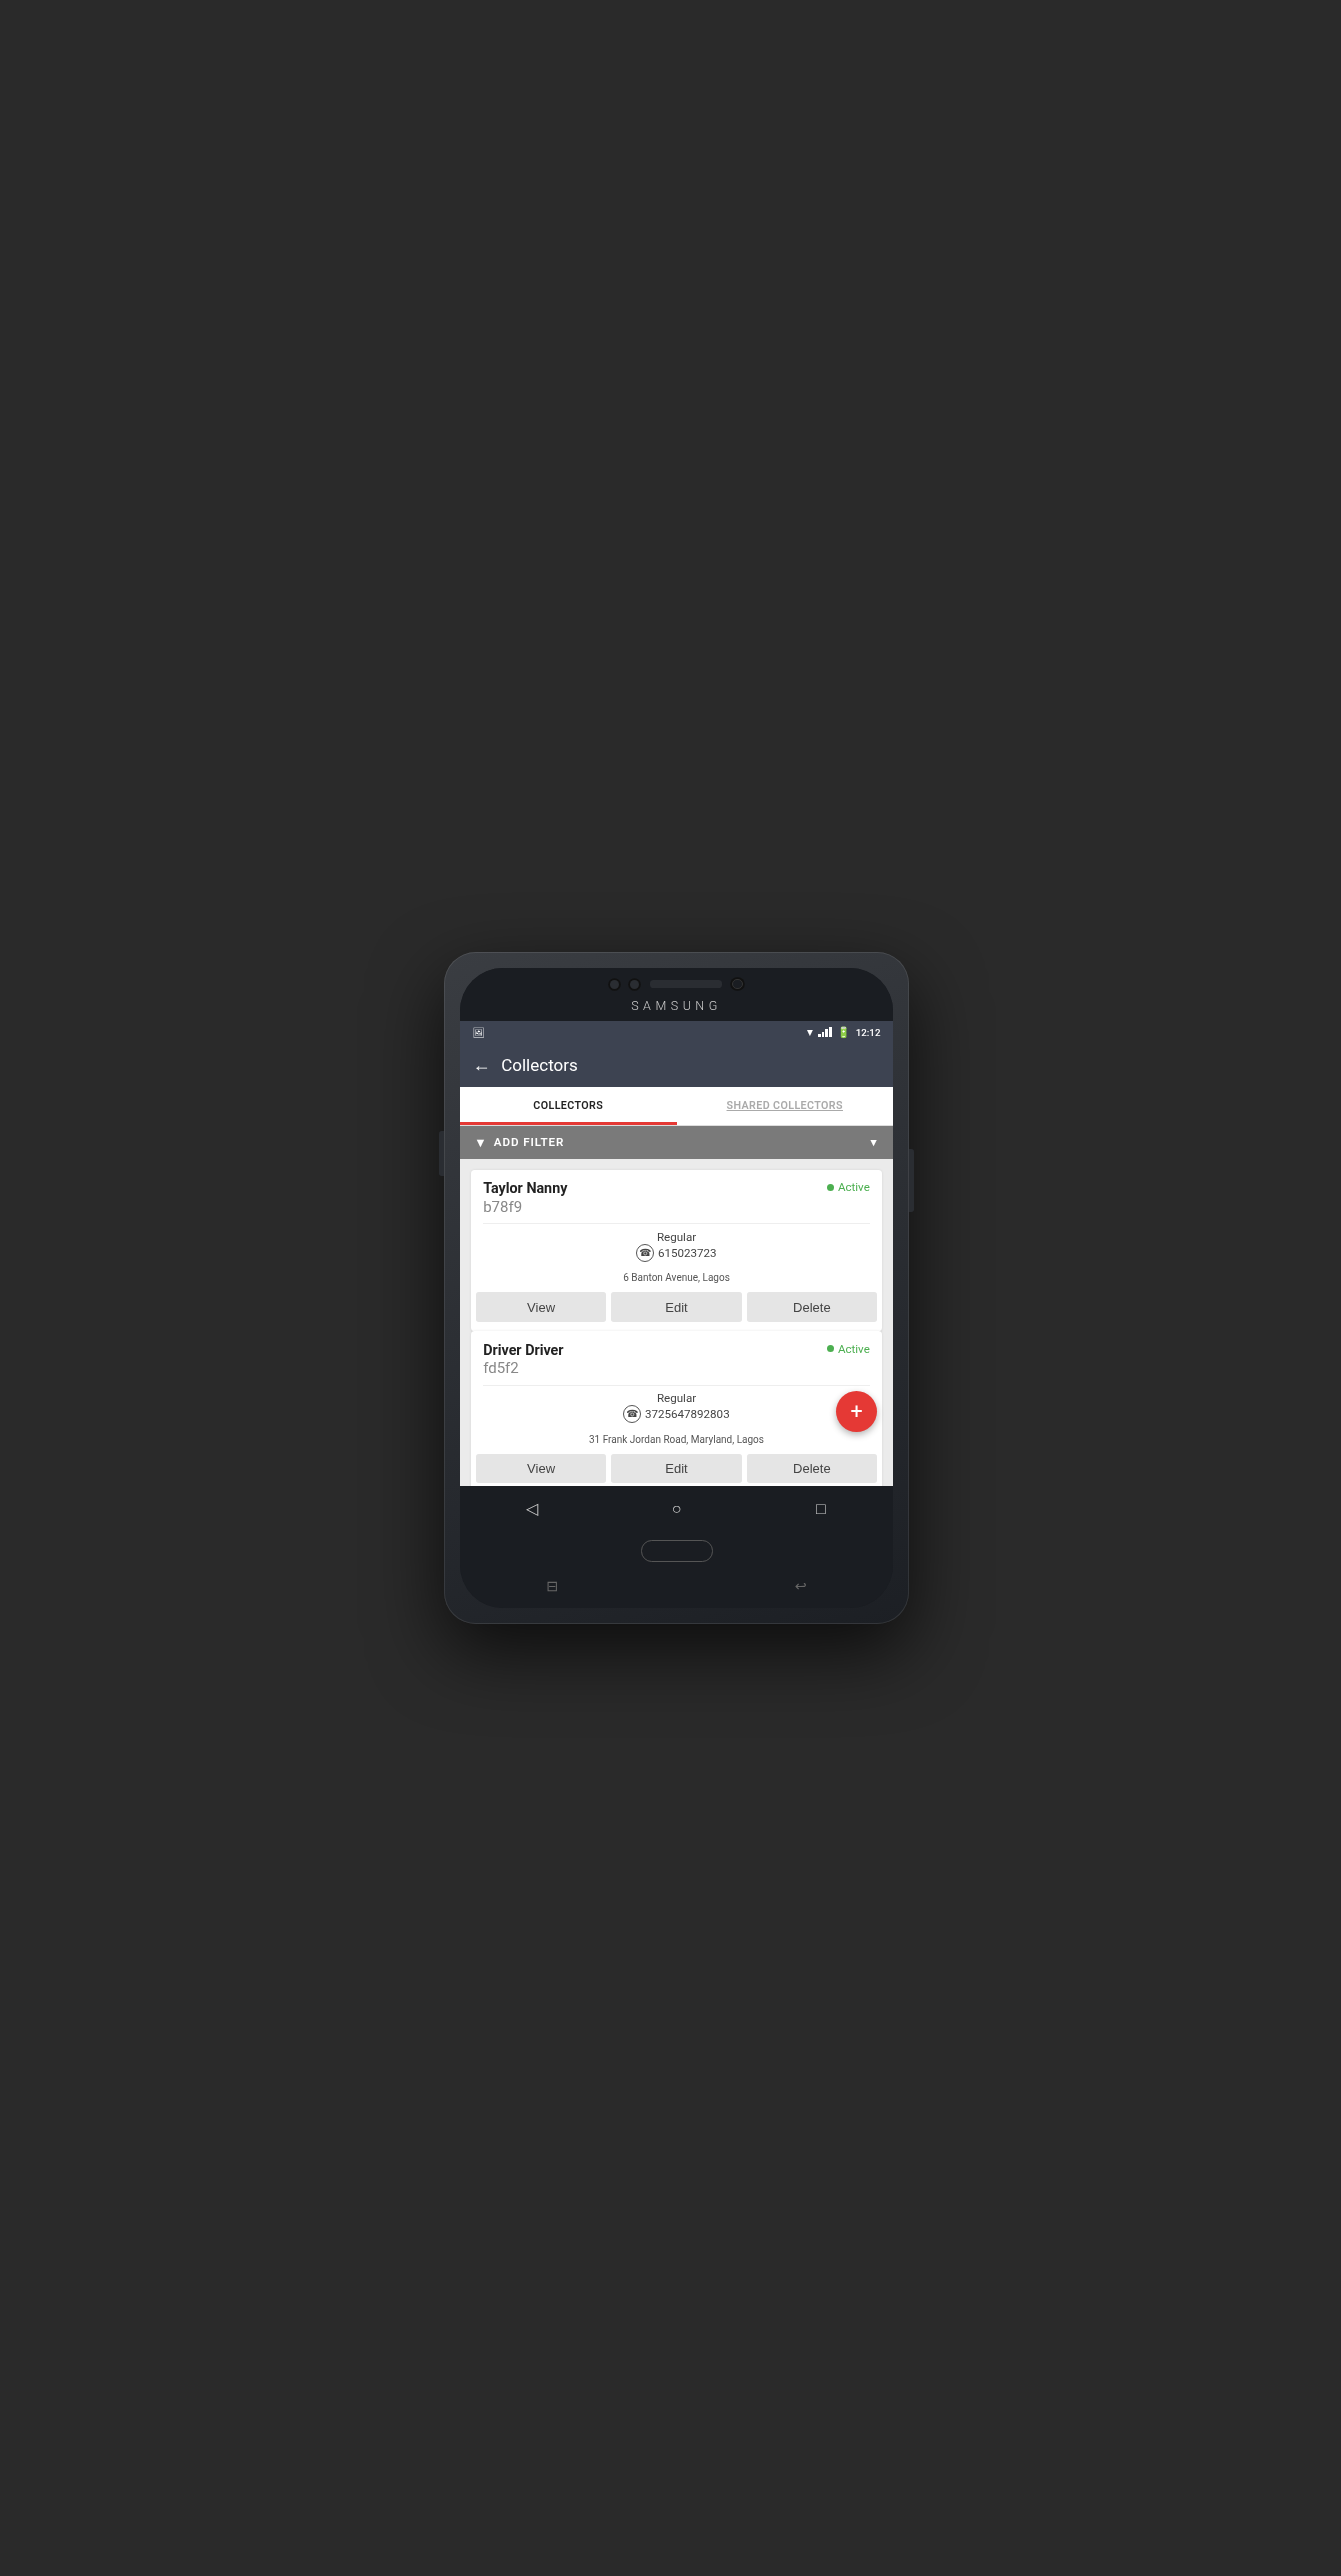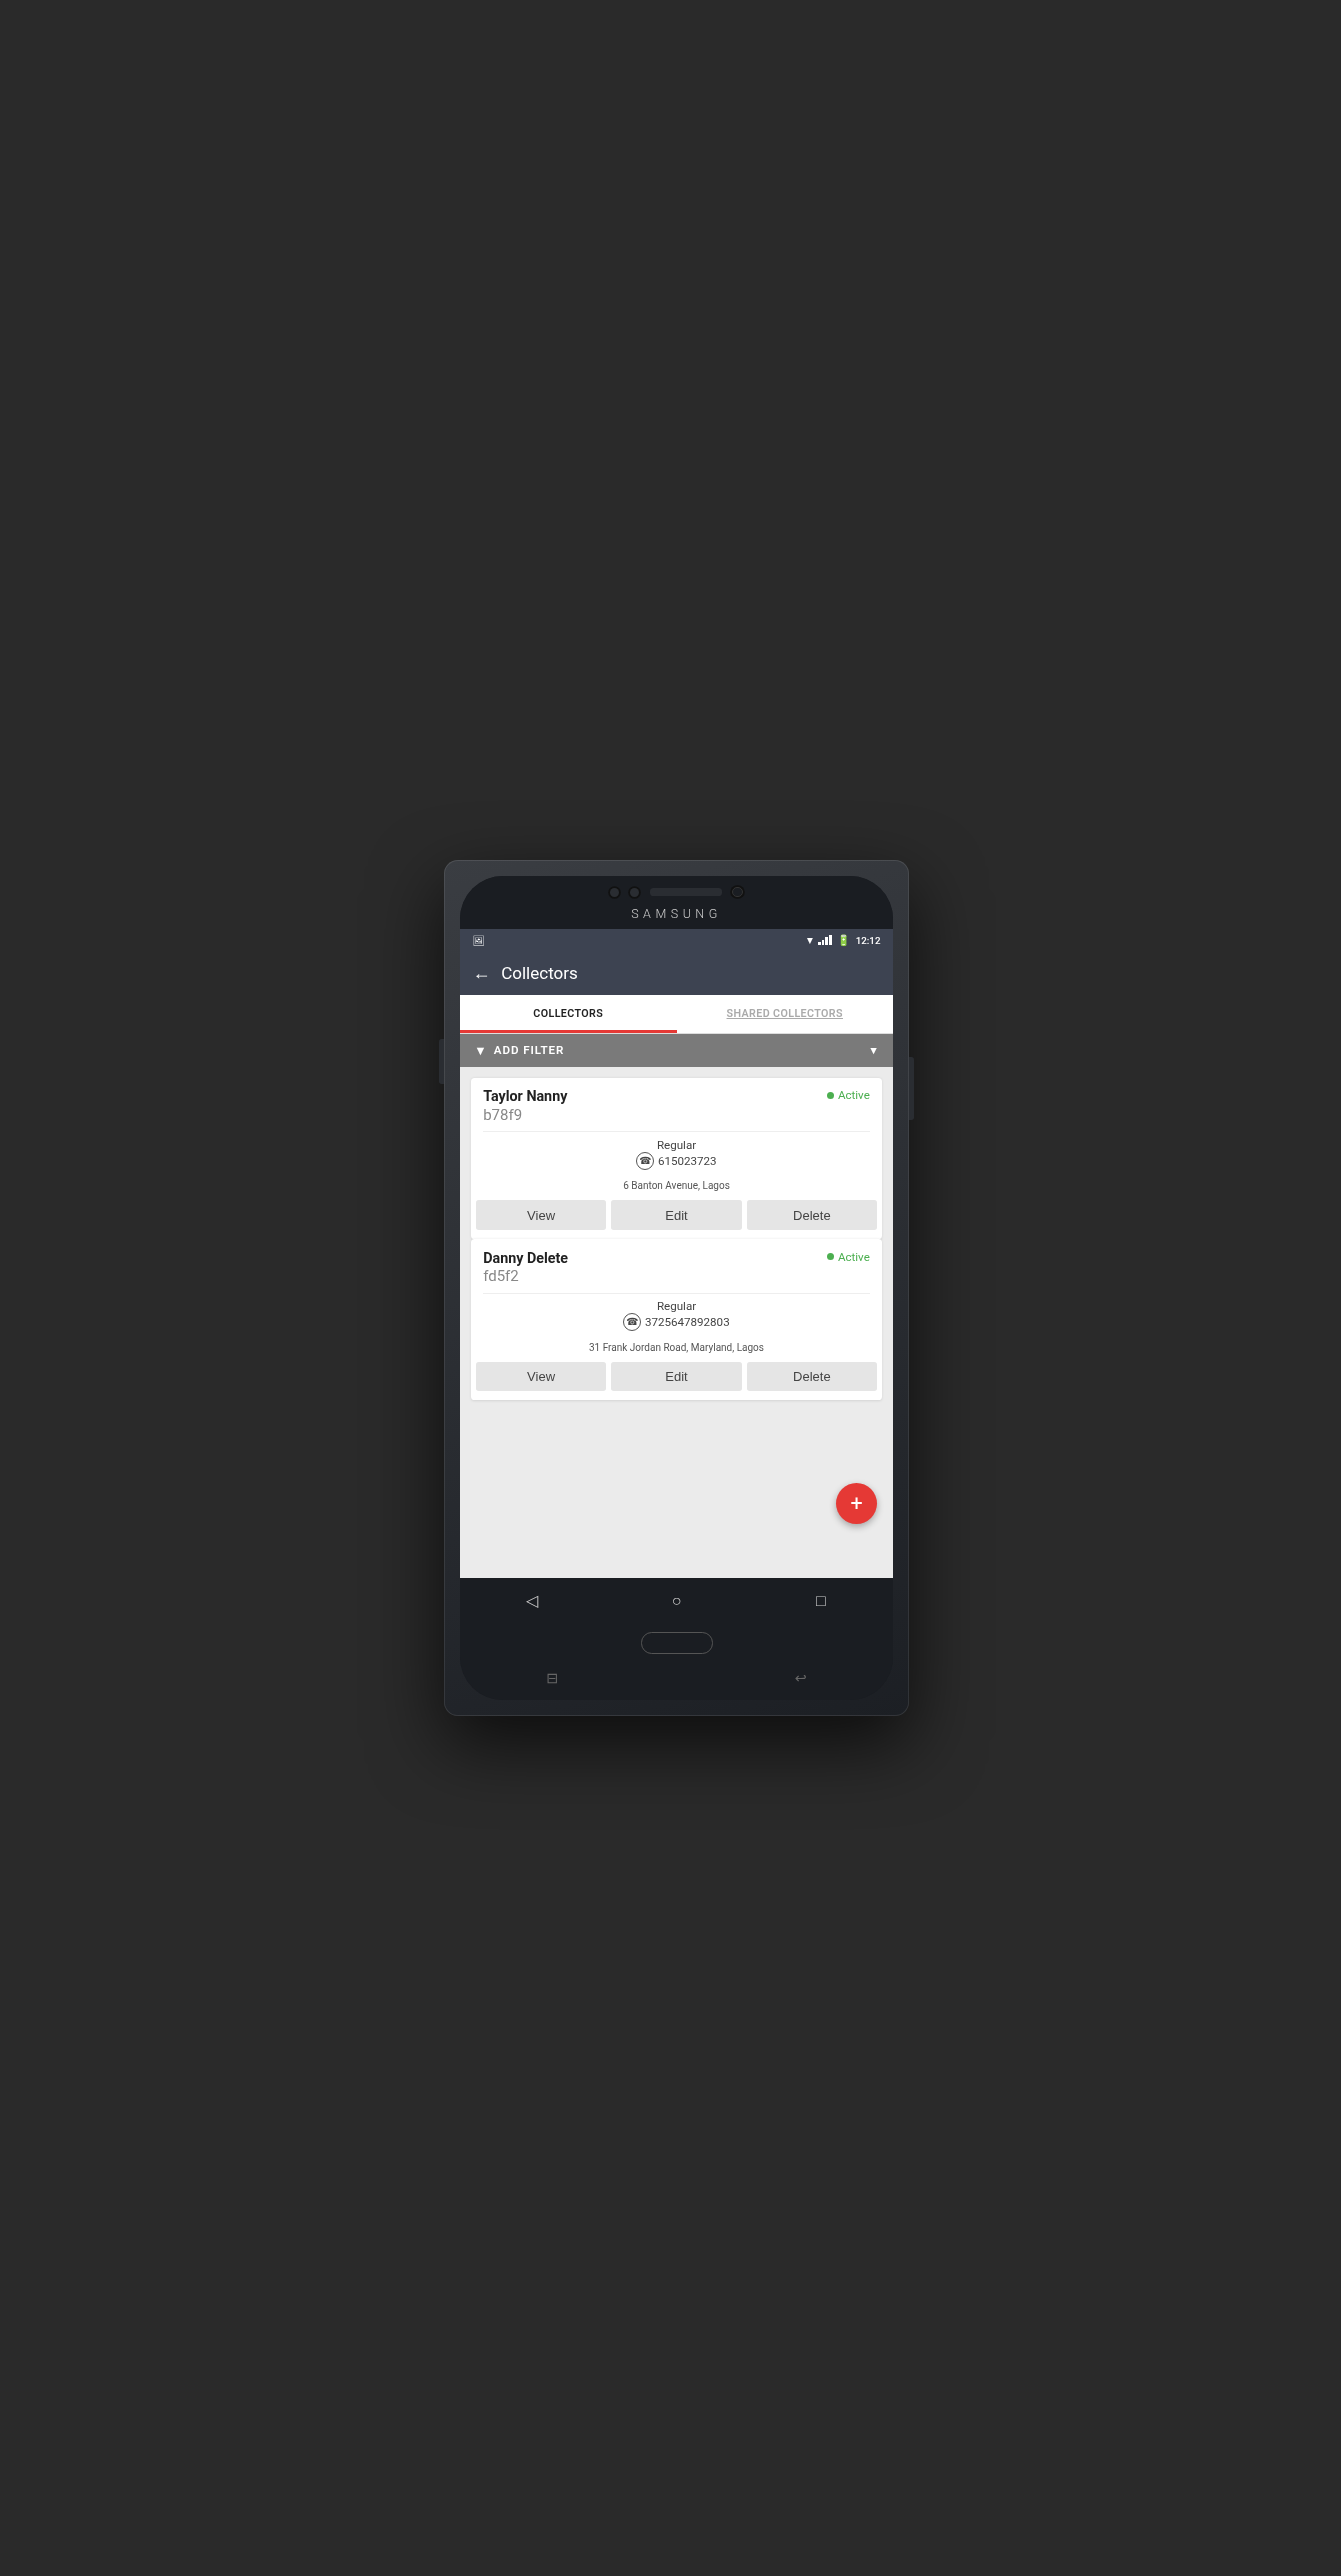--- a/index.html
+++ b/index.html
@@ -7,23 +7,23 @@
       background: #2a2a2a;
       display: flex;
       justify-content: center;
       align-items: center;
       min-height: 100vh;
       font-family: 'Roboto', Arial, sans-serif;
     }
 
     .phone-outer {
       width: 465px;
-      height: 856px;
+      height: 672px;
       background: linear-gradient(160deg, #3a3d42 0%, #1c1f24 100%);
-      border-radius: 14px;
+      border-radius: 32px;
       padding: 16px;
       position: relative;
       box-shadow: 0 27px 72px rgba(0,0,0,0.7), inset 0 0 0 0.9px rgba(255,255,255,0.1);
       margin-left: 12px;
     }
 
     
     .phone-outer::before {
       content: '';
       position: absolute;
@@ -462,21 +462,21 @@
           <div class="collector-address">6 Banton Avenue, Lagos</div>
           <div class="card-actions">
             <button class="action-btn">View</button>
             <button class="action-btn">Edit</button>
             <button class="action-btn">Delete</button>
           </div>
         </div>
 
         <div class="collector-card">
           <div class="card-header">
-            <span class="collector-name">Danny  Delete</span>
+            <span class="collector-name">Driver  Driver</span>
             <span class="status-active">
               <span class="status-dot"></span>
               <span>Active</span>
             </span>
           </div>
           <div class="collector-id">fd5f2</div>
           <div class="card-details-row">
             <span class="collector-type">Regular</span>
             <span class="collector-phone">
               <span class="phone-icon-circle">☎</span>

